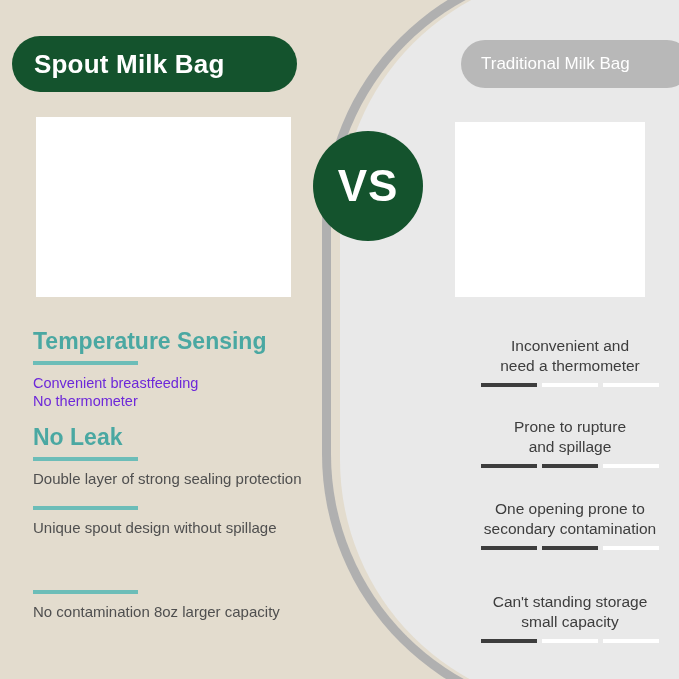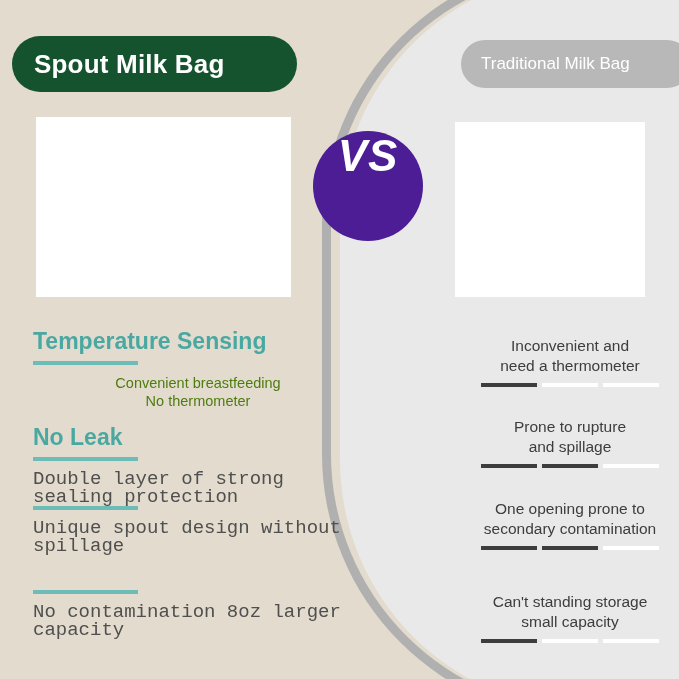--- a/index.html
+++ b/index.html
@@ -74,27 +74,26 @@
     color: #ffffff;
     font-size: 17px;
     font-weight: normal;
   }
 
   
   .vs-circle {
     position: absolute;
     left: 313px; top: 131px;
     width: 110px; height: 110px;
-    background: #4c1d95;
+    background: #14532d;
     border-radius: 55px;
     display: flex;
-    align-items: flex-start;
+    align-items: center;
     justify-content: center;
     z-index: 6;
-    font-style: italic;
   }
   .vs-text {
     color: #ffffff;
     font-size: 44px;
     font-weight: bold;
     letter-spacing: 1px;
   }
 
   
   .card {
@@ -276,30 +275,28 @@
     white-space: nowrap;
   }
   .featL-rule {
     width: 105px;
     height: 4px;
     background: #6cbdb8;
     margin-bottom: 9px;
   }
   .featL-desc {
     font-size: 14.5px;
-    color: #4d7c0f;
+    color: #6d28d9;
     line-height: 18px;
     white-space: pre-line;
-    text-align: center;
   }
   .featL-desc-wide {
-    font-size: 19px;
+    font-size: 15px;
     color: #4f4f4f;
     line-height: 18px;
-    font-family: Liberation Mono, monospace;
   }
   .featL-1 { top: 328px; }
   .featL-2 { top: 424px; }
   .featL-3 { top: 506px; }
   .featL-4 { top: 590px; }
 
   
   .featR {
     position: absolute;
     width: 300px;

